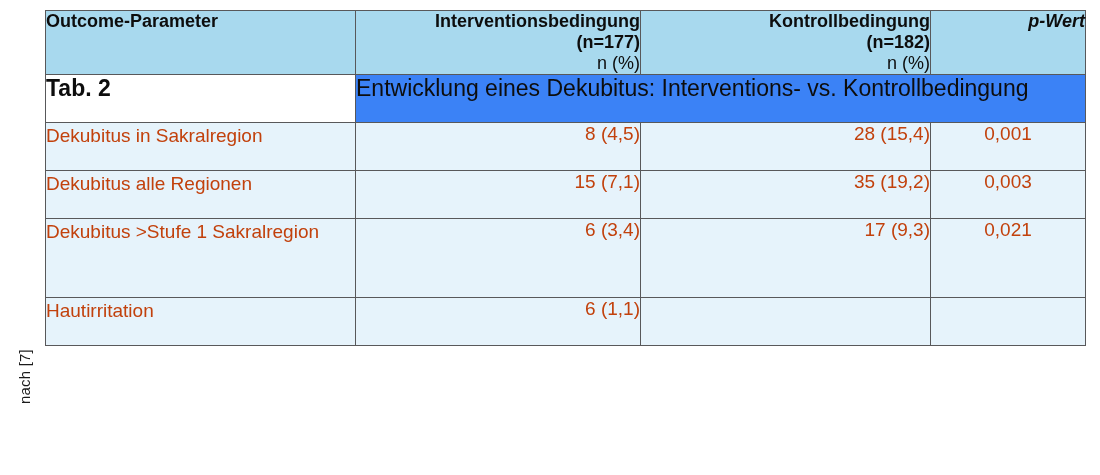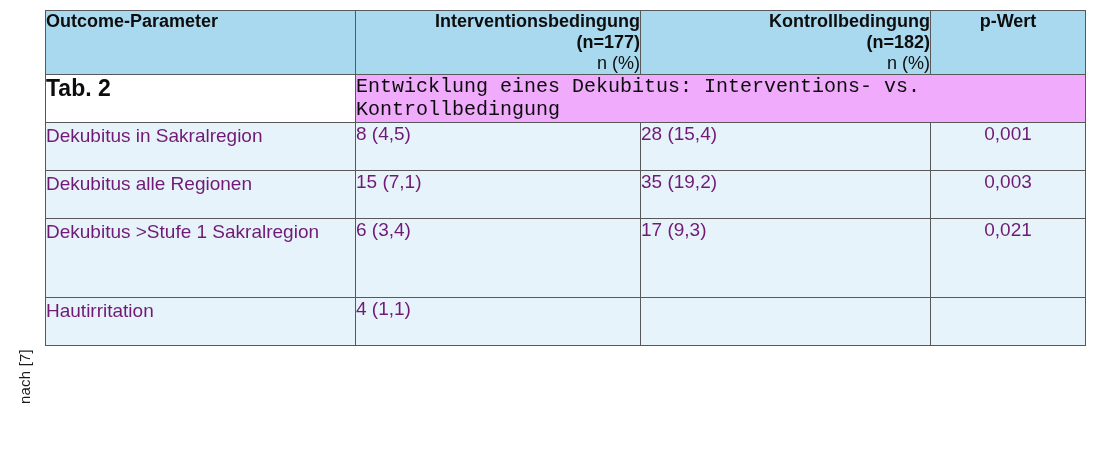--- a/index.html
+++ b/index.html
@@ -63,25 +63,24 @@
     width: 108px;
     font-weight: bold;
     font-size: 23px;
     color: #0d0d0d;
     padding: 11px 0 11px 17px;
     background: #ffffff;
     white-space: nowrap;
     margin-left: 18px;
   }
   .title-text {
-    font-size: 20px;
+    font-size: 23px;
     color: #0d0d0d;
     padding: 11px 10px 11px 14px;
-    background: #f0abfc;
-    font-family: Liberation Mono, monospace;
+    background: #3b82f6;
   }
 
   
   thead td {
     background: #a8d9ee;
     font-weight: bold;
     font-size: 18px;
     color: #0d0d0d;
   }
   .hdr-outcome {
@@ -91,37 +90,39 @@
   .hdr-col {
     padding: 14px 14px 12px 10px;
     text-align: right;
     margin-top: 20px;
   }
   .hdr-col .line1 { display: block; }
   .hdr-col .line2 { display: block; }
   .hdr-col .line3 { display: block; font-weight: normal; }
   .hdr-p {
     padding: 14px 14px 12px 10px;
-    text-align: center;
+    text-align: right;
+    font-style: italic;
   }
 
   
   tbody td {
     font-size: 19px;
-    color: #701a75;
+    color: #c2410c;
     background: #e6f3fb;
     height: 47px;
   }
   td.label {
     padding: 12px 10px 12px 17px;
     text-align: left;
     line-height: 1.42;
   }
   td.num {
     padding: 12px 14px 12px 10px;
+    text-align: right;
   }
   td.pval {
     padding: 12px 14px 12px 10px;
     text-align: center;
   }
   tr.tall td { height: 78px; margin-top: 16px; }
 </style>
 </head>
 <body>
 
@@ -176,21 +177,21 @@
           <td class="pval">0,003</td>
         </tr>
         <tr class="tall">
           <td class="label">Dekubitus &gt;Stufe 1 Sakralregion</td>
           <td class="num">6 (3,4)</td>
           <td class="num">17 (9,3)</td>
           <td class="pval">0,021</td>
         </tr>
         <tr>
           <td class="label">Hautirritation</td>
-          <td class="num">4 (1,1)</td>
+          <td class="num">6 (1,1)</td>
           <td class="num"></td>
           <td class="pval"></td>
         </tr>
       </tbody>
     </table>
   </div>
 
 </div>
 
 </body></html>

